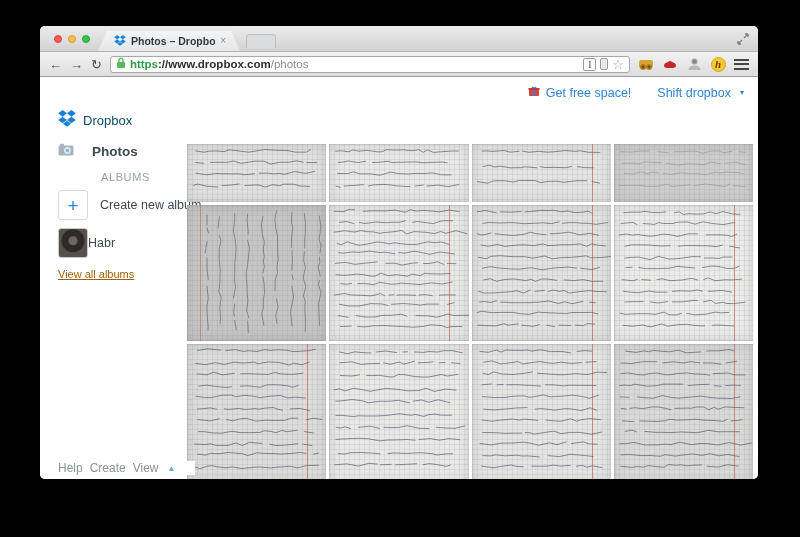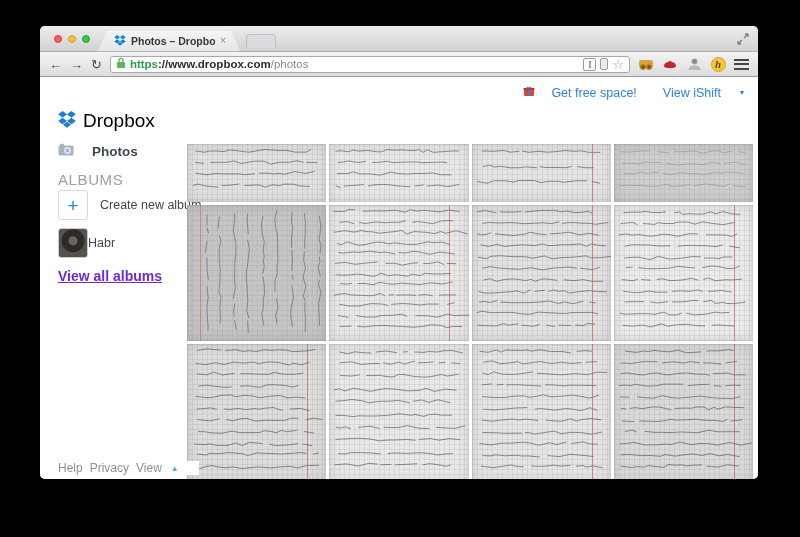--- a/index.html
+++ b/index.html
@@ -70,43 +70,43 @@
   }
   .menu-btn { width:15px; height:11px; background:
     linear-gradient(#454545 0 2px, transparent 2px 4.5px,
                     #454545 4.5px 6.5px, transparent 6.5px 9px,
                     #454545 9px 11px); }
 
   
   .page { position:absolute; left:0; top:52px; right:0; bottom:0; background:#fff; overflow:hidden; }
 
   .page-header { position:absolute; top:7px; right:14px; display:flex; align-items:center; gap:26px; font-size:12.5px; }
-  .blue-link { color:#2e83d9; text-decoration:none; display:flex; align-items:center; gap:16px; }
+  .blue-link { color:#2e83d9; text-decoration:none; display:flex; align-items:center; gap:6px; }
   .caret-down { font-size:8px; color:#2e83d9; margin-left:3px; }
 
   .sidebar { position:absolute; left:18px; top:0; width:130px; }
   .brand-row { position:absolute; top:32px; display:flex; align-items:center; gap:7px; }
-  .brand-text { font-size:19px; color:#000000; }
+  .brand-text { font-size:13px; color:#0c4a6e; }
   .photos-row { position:absolute; top:64px; display:flex; align-items:center; gap:18px; }
   .photos-text { font-size:13.5px; font-weight:bold; color:#3f4850; }
-  .albums-label { position:absolute; top:93px; font-size:15px; color:#98a1a8; letter-spacing:.6px; }
+  .albums-label { position:absolute; top:93px; font-size:11px; color:#98a1a8; letter-spacing:.6px;margin-left:43px; }
   .create-row { position:absolute; top:112px; display:flex; align-items:center; gap:12px; }
   .create-box {
     width:30px; height:30px; border:1px solid #d4dade; border-radius:3px; background:#fff;
     display:flex; align-items:center; justify-content:center;
     color:#2e83d9; font-size:19px; font-weight:normal; line-height:1;
   }
   .side-label { font-size:12.5px; color:#3f4850; white-space:nowrap; }
   .habr-row { position:absolute; top:150px; display:flex; align-items:center; }
   .album-thumb {
     width:30px; height:30px; border-radius:3px; overflow:hidden;
     background:radial-gradient(circle at 50% 42%, #6d665e 0 4px, #2d2a27 5px 11px, #55514c 12px);
     border:1px solid #c9c9c9;
   }
-  .view-all { position:absolute; top:190px; font-size:14px; color:#6d28d9; white-space:nowrap;font-weight:bold; }
+  .view-all { position:absolute; top:190px; font-size:11px; color:#a16207; white-space:nowrap; }
 
   .page-footer { position:absolute; left:18px; bottom:4px; display:flex; align-items:center; gap:7px;
                  font-size:12px; color:#8b9399; background:#fff; padding-right:20px; }
   .caret-up { font-size:8px; color:#5fa8e8; margin-left:2px; }
 
   .page-title { position:absolute; left:147px; top:31px; width:566px; text-align:center;
                 font-size:19px; color:#414b55; }
 
   
   .grid { position:absolute; left:147px; top:66px; width:566px;
@@ -222,21 +222,21 @@
           <svg width="12" height="12" viewBox="0 0 12 12">
             <rect x="1" y="4" width="10" height="7" rx="0.8" fill="#d64541"></rect>
             <rect x="5" y="4" width="2" height="7" fill="#3b7fd4"></rect>
             <rect x="0.5" y="3" width="11" height="2" fill="#c23a36"></rect>
             <path d="M3.4 3 Q4.6 0.6 6 2.6 Q7.4 0.6 8.6 3Z" fill="#3b7fd4"></path>
           </svg>
         </span>
         <span>Get free space!</span>
       </a>
       <a class="blue-link" href="#">
-        <span>View iShift</span>
+        <span>Shift dropbox</span>
         <span class="caret-down">▾</span>
       </a>
     </div>
 
     <div class="sidebar">
       <div class="brand-row">
         <span>
           <svg width="18" height="17" viewBox="0 0 24 23">
             <g fill="#1c7fd6">
               <polygon points="6,0 12,4.5 6,9 0,4.5"></polygon>
@@ -449,19 +449,19 @@
               <path d="M5.9 99.7 L10.5 99.8 L19.9 98.4 L31.0 101.0 L42.8 100.8 L51.7 100.2 L56.8 100.6 L65.7 98.1 L77.2 100.7 L85.2 99.5 L93.6 99.6 L103.3 101.0 L115.1 98.5 L126.4 101.1 L137.5 98.9" fill="none" stroke="#3c4557" stroke-width="0.7" stroke-linecap="round" opacity="0.85"></path>
               <path d="M6.9 110.9 L15.5 110.5 L27.3 111.6 L37.0 111.5 L46.3 112.3 L50.8 110.6 L61.4 112.1 L69.9 110.8 L78.5 110.0 L87.9 111.4 L95.9 109.7 L105.1 111.8 L113.5 110.4 L124.9 112.6" fill="none" stroke="#3c4557" stroke-width="0.7" stroke-linecap="round" opacity="0.85"></path>
               <path d="M6.7 122.2 L17.6 123.4 L23.0 122.6 L29.5 123.1 L34.4 121.6 L44.0 122.8 L49.8 123.3 L54.3 120.5 L61.6 121.2 L67.6 120.8 L72.6 121.9 L77.4 121.3 L87.5 120.9 M93.0 122.2 L103.8 123.1 L113.2 120.7 L124.0 122.1" fill="none" stroke="#3c4557" stroke-width="0.7" stroke-linecap="round" opacity="0.85"></path>
             </g>
           </svg>
         </div>
       </div>
 
     <div class="page-footer">
       <a href="#" style="color:#8b9399;text-decoration:none">Help</a>
-      <a href="#" style="color:#8b9399;text-decoration:none">Privacy</a>
+      <a href="#" style="color:#8b9399;text-decoration:none">Create</a>
       <a href="#" style="color:#8b9399;text-decoration:none">View</a>
       <span class="caret-up">▲</span>
     </div>
 
   </div>
 </div>
 
 </body></html>

